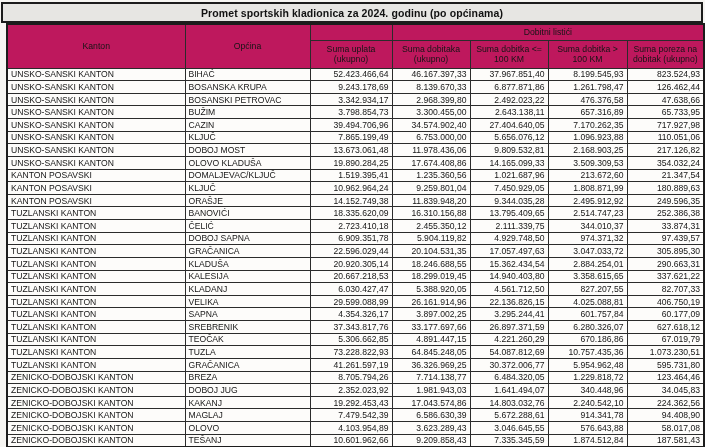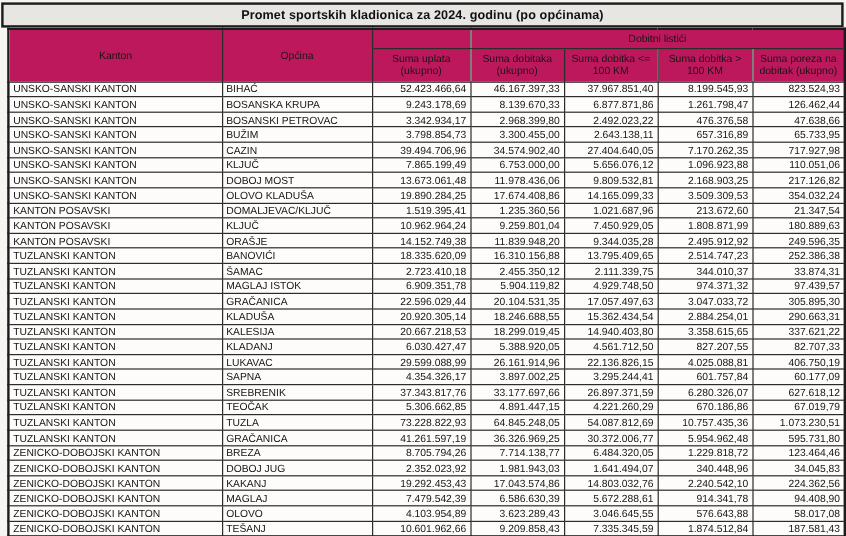--- a/index.html
+++ b/index.html
@@ -180,30 +180,30 @@
           <td class="txt">TUZLANSKI KANTON</td>
           <td class="txt">BANOVIĆI</td>
           <td class="num">18.335.620,09</td>
           <td class="num">16.310.156,88</td>
           <td class="num">13.795.409,65</td>
           <td class="num">2.514.747,23</td>
           <td class="num">252.386,38</td>
         </tr>
         <tr>
           <td class="txt">TUZLANSKI KANTON</td>
-          <td class="txt">ŠAMAC</td>
+          <td class="txt">ČELIĆ</td>
           <td class="num">2.723.410,18</td>
           <td class="num">2.455.350,12</td>
           <td class="num">2.111.339,75</td>
           <td class="num">344.010,37</td>
           <td class="num">33.874,31</td>
         </tr>
         <tr>
           <td class="txt">TUZLANSKI KANTON</td>
-          <td class="txt">MAGLAJ ISTOK</td>
+          <td class="txt">DOBOJ SAPNA</td>
           <td class="num">6.909.351,78</td>
           <td class="num">5.904.119,82</td>
           <td class="num">4.929.748,50</td>
           <td class="num">974.371,32</td>
           <td class="num">97.439,57</td>
         </tr>
         <tr>
           <td class="txt">TUZLANSKI KANTON</td>
           <td class="txt">GRAČANICA</td>
           <td class="num">22.596.029,44</td>
@@ -234,21 +234,21 @@
           <td class="txt">TUZLANSKI KANTON</td>
           <td class="txt">KLADANJ</td>
           <td class="num">6.030.427,47</td>
           <td class="num">5.388.920,05</td>
           <td class="num">4.561.712,50</td>
           <td class="num">827.207,55</td>
           <td class="num">82.707,33</td>
         </tr>
         <tr>
           <td class="txt">TUZLANSKI KANTON</td>
-          <td class="txt">LUKAVAC</td>
+          <td class="txt">VELIKA</td>
           <td class="num">29.599.088,99</td>
           <td class="num">26.161.914,96</td>
           <td class="num">22.136.826,15</td>
           <td class="num">4.025.088,81</td>
           <td class="num">406.750,19</td>
         </tr>
         <tr>
           <td class="txt">TUZLANSKI KANTON</td>
           <td class="txt">SAPNA</td>
           <td class="num">4.354.326,17</td>

